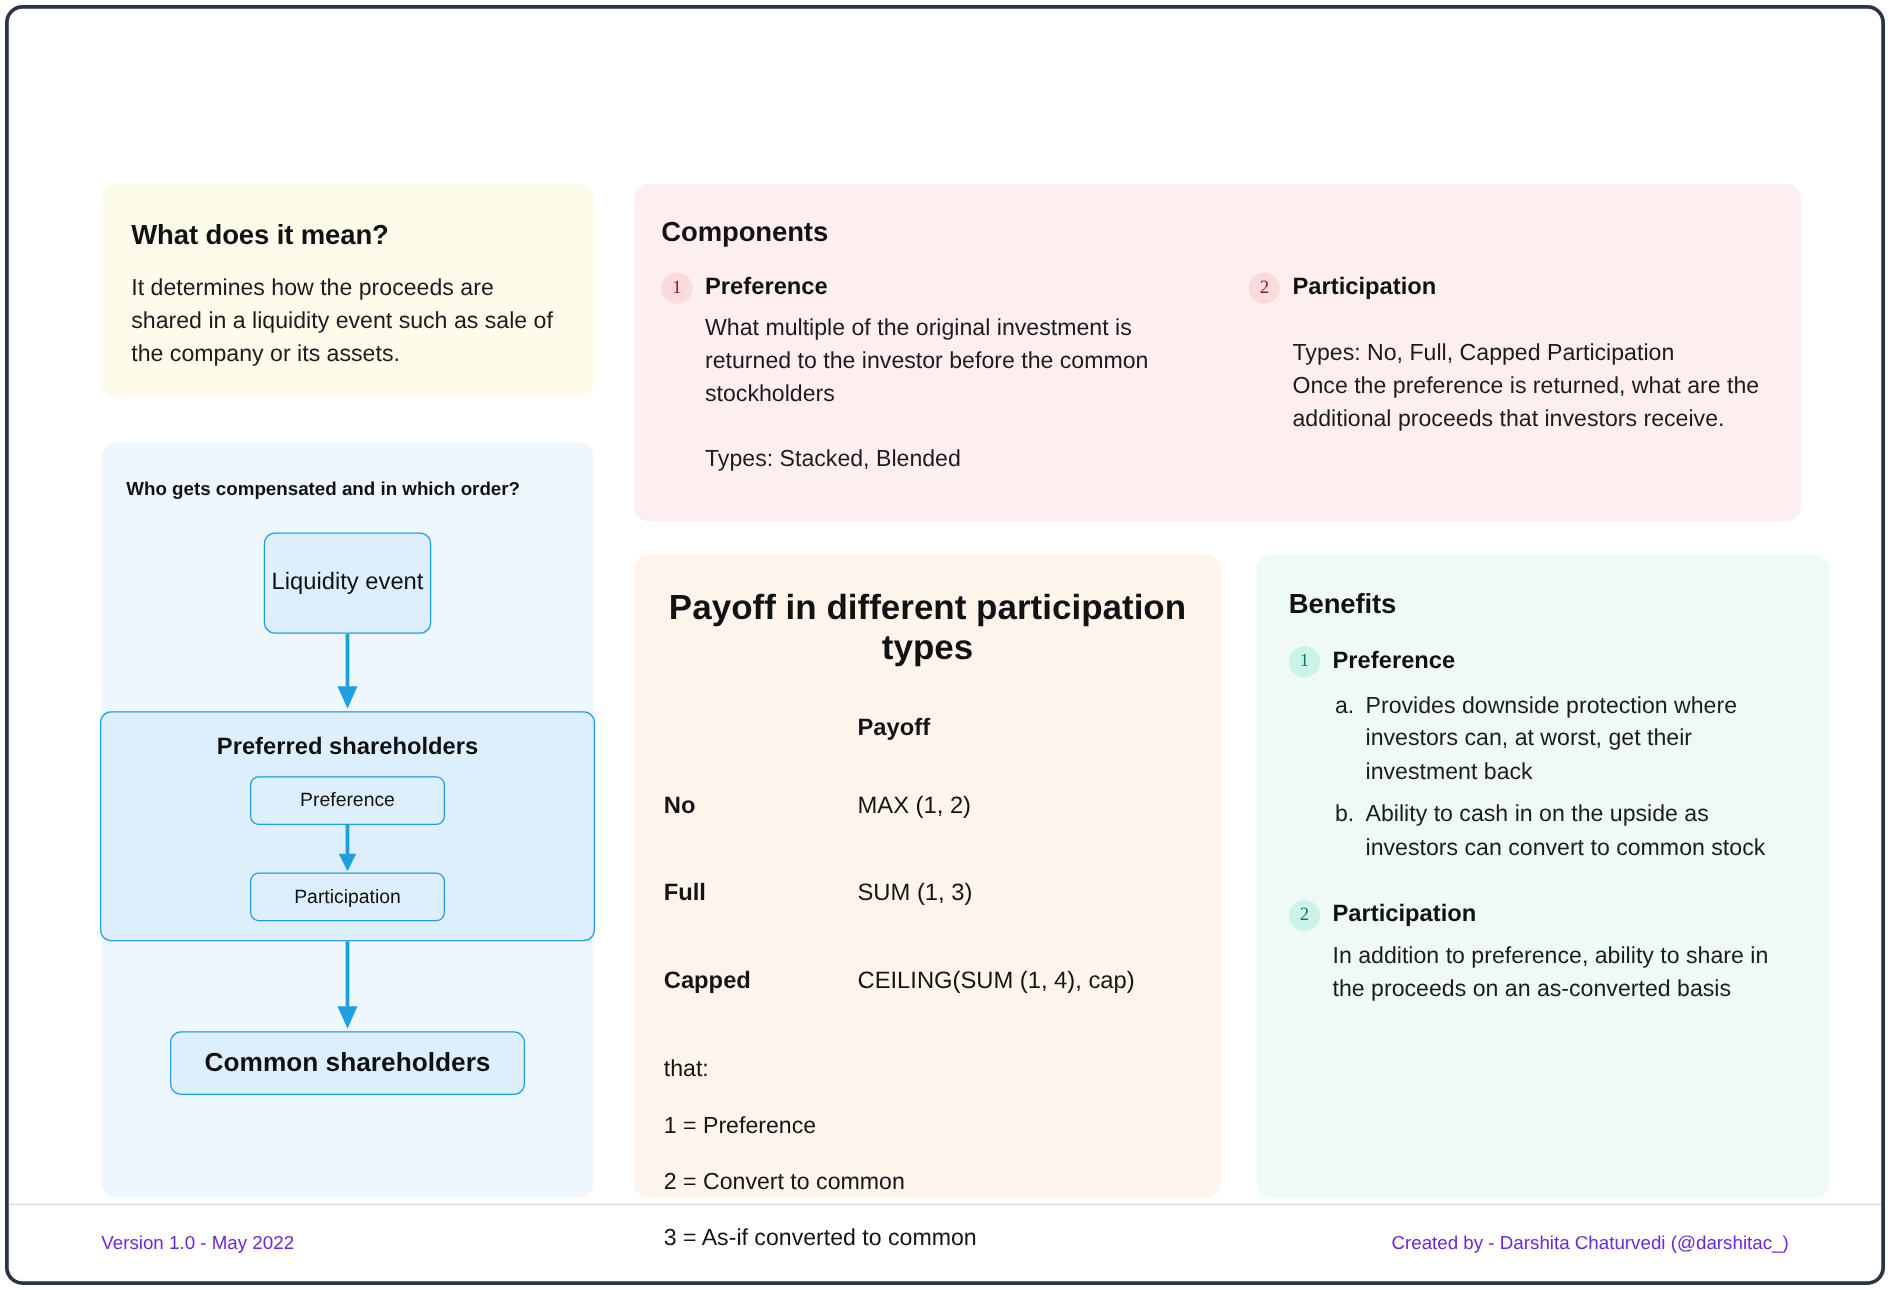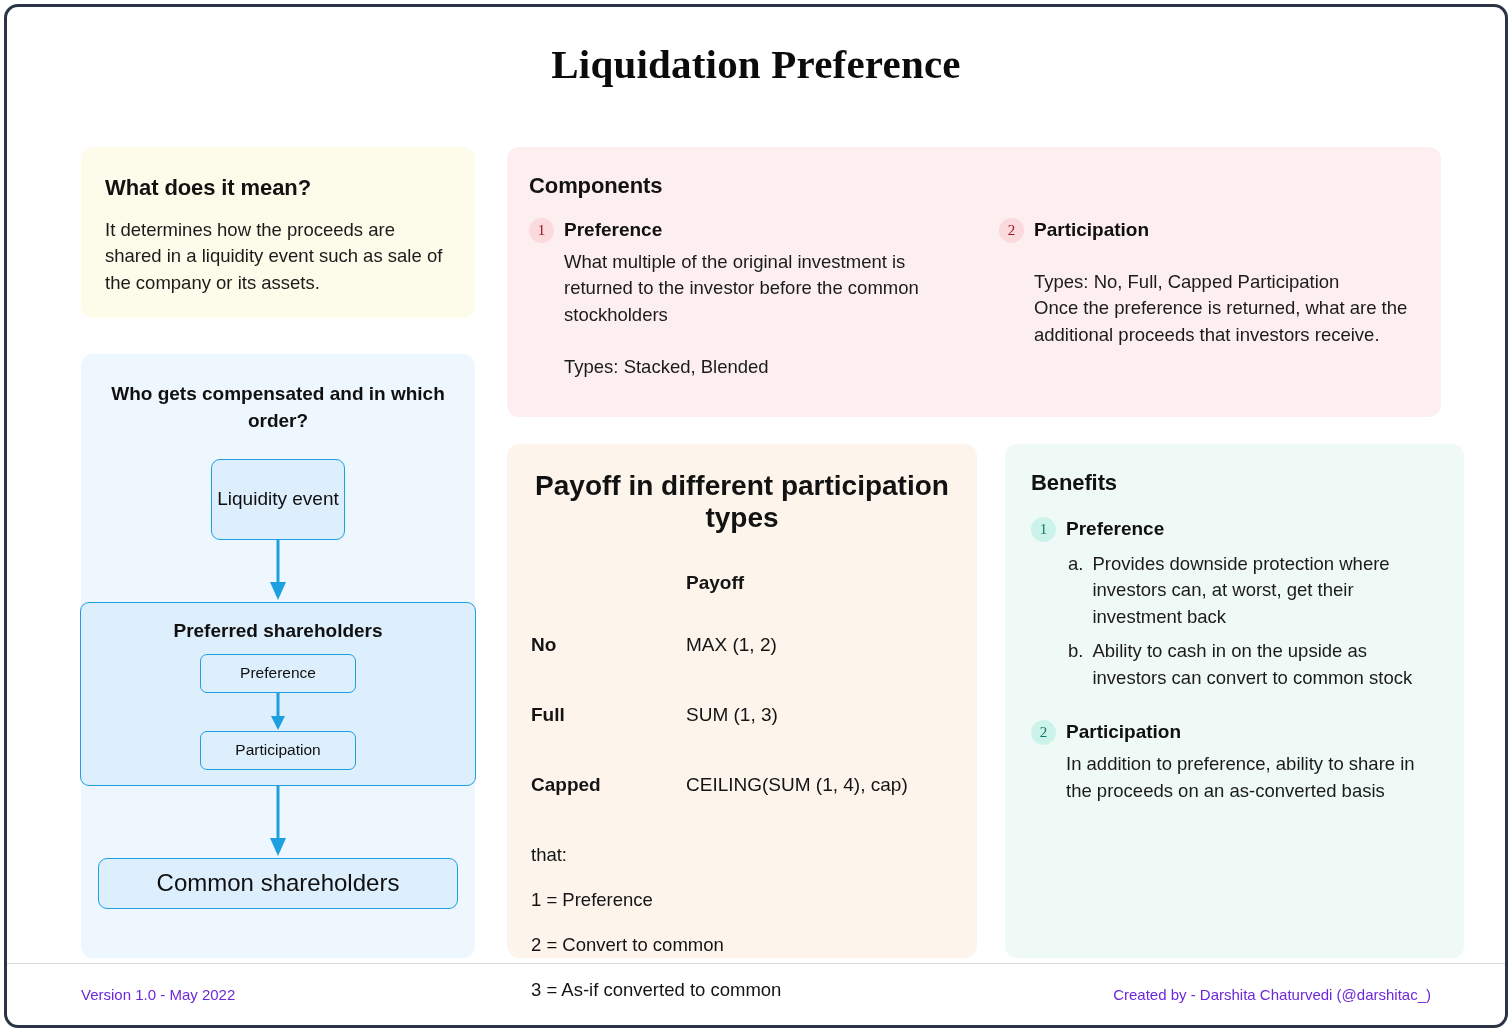--- a/index.html
+++ b/index.html
@@ -61,42 +61,42 @@
     margin-top: 1px;
   }
   .badge-pink { background: #fadadd; color: #9d1127; }
   .badge-mint { background: #ccf3ea; color: #12786a; }
   .comp-title { font-size: 19px; font-weight: bold; color: #101010; margin-top: 2px; }
   .comp-body { margin-left: 35px; }
   .comp-types { margin-top: 26px; }
 
   
   .flow-h {
-    text-align: center; font-size: 19px; font-weight: bold; color: #101010;
+    text-align: left; font-size: 15px; font-weight: bold; color: #101010;
     line-height: 1.42; margin-bottom: 24px;
   }
   .flow-wrap { display: flex; flex-direction: column; align-items: center; }
   .node {
     background: #ddeefc; border: 1.6px solid #1e9fe0; border-radius: 9px;
     display: flex; align-items: center; justify-content: center; text-align: center;
     color: #101010;
   }
   .node-liquidity { width: 134px; height: 81px; font-size: 19px; line-height: 1.42; }
   .node-preferred {
     width: 396px; height: 184px; flex-direction: column; justify-content: flex-start;
     padding-top: 17px; background: #ddeefc;
   }
   .node-preferred .ttl { font-size: 19px; font-weight: bold; margin-bottom: 12px; }
   .node-sub {
     width: 156px; height: 39px; background: #ddeefc;
     border: 1.4px solid #1e9fe0; border-radius: 7px;
     display: flex; align-items: center; justify-content: center;
     font-size: 15.5px; color: #101010;
   }
-  .node-common { width: 360px; height: 51px; font-size: 24px; font-weight: normal; }
+  .node-common { width: 284px; height: 51px; font-size: 21px; font-weight: bold; }
   .arrow { display: block; }
 
   
   .payoff-h {
     text-align: center; font-size: 28px; font-weight: bold; color: #121212;
     margin-bottom: 38px;
   }
   .ptable { width: 100%; border-collapse: collapse; }
   .ptable td { padding: 0 0 48px 0; vertical-align: top; font-size: 19px; color: #141414; }
   .ptable td.k { width: 155px; font-weight: bold; }
@@ -118,21 +118,20 @@
     display: flex; align-items: center; justify-content: space-between;
     padding: 0 74px;
     font-size: 15px; color: #6d28d9;
   }
 </style>
 </head>
 <body>
 
 <div class="card">
 
-  <h1 class="page-title">Liquidation Preference</h1>
 
   <div class="grid">
 
     <section class="panel p-mean">
       <div class="panel-h">What does it mean?</div>
       <div class="body-text">It determines how the proceeds are shared in a liquidity event such as sale of the company or its assets.</div>
     </section>
 
     <section class="panel p-flow">
       <div class="flow-h">Who gets compensated and in which order?</div>

